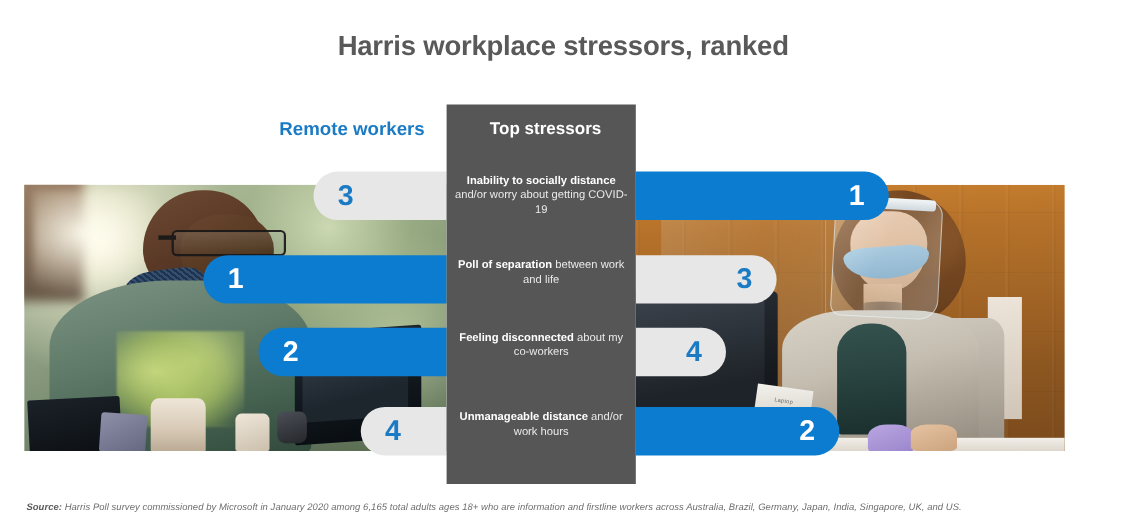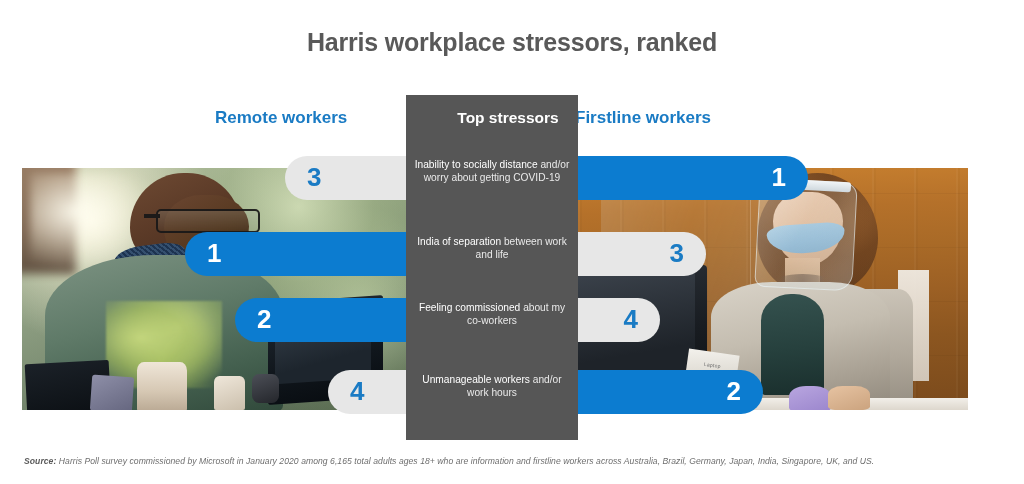--- a/index.html
+++ b/index.html
@@ -16,21 +16,21 @@
     position:absolute; left:0; top:28px; width:1024px;
     text-align:center;
     font-size:25px; font-weight:bold; color:#595959;
     letter-spacing:-0.2px;
   }
 
   
   .col-head {
     position:absolute; top:108px;
     font-size:17px; font-weight:bold; color:#1a7bc4;
-    text-align:left; white-space:nowrap;
+    text-align:center; white-space:nowrap;
   }
   .col-head.left  { left:215px; width:210px; }
   .col-head.right { left:575px; width:210px; }
 
   
   .photo {
     position:absolute; top:168px; height:242px;
     overflow:hidden;
   }
   .photo.left  { left:22px;  width:384px; }
@@ -165,30 +165,30 @@
   .pR-tagw span { font-size:5px; color:#6a6a6a; letter-spacing:.3px; }
   .pR-whitecol { position:absolute; left:82%; top:42%; width:8%; height:46%;
     background:linear-gradient(180deg,rgba(244,242,237,0.9),rgba(222,218,210,0.85)); }
 
   
   .center-panel {
     position:absolute; left:406px; top:95px; width:172px; height:345px;
     background:#565656;
   }
   .panel-title {
-    position:absolute; left:16px; top:14px; width:100%;
+    position:absolute; left:4px; top:14px; width:100%;
     text-align:center; color:#ffffff;
     font-size:15.5px; font-weight:bold;
   }
   .stressor {
     position:absolute; left:6px; width:160px;
     text-align:center; color:#e9e9e9;
     font-size:10.2px; line-height:13.4px;
   }
-  .stressor b { color:#ffffff; font-weight:normal; }
+  .stressor b { color:#ffffff; font-weight:bold; }
 
   
   .bar {
     position:absolute; height:44px;
     display:flex; align-items:center;
     font-size:26px; font-weight:bold;
   }
   .bar.blue { background:#0c7cd0; color:#ffffff; }
   .bar.gray { background:#e7e7e7; color:#1a7bc4; }
   .bar.left  { border-radius:22px 0 0 22px; justify-content:flex-start; padding-left:22px; }
@@ -204,21 +204,20 @@
   .source b { font-weight:bold; color:#5a5a5a; }
 </style>
 </head>
 <body>
 
 <div class="stage">
 
   <div class="title">Harris workplace stressors, ranked</div>
 
   <div class="col-head left">Remote workers</div>
-  <div class="col-head right">Firstline workers</div>
 
   <div class="photo left">
     <div class="pL-bg"></div>
     <div class="pL-winL"></div>
     <div class="pL-glow"></div>
     <div class="pL-head"></div>
     <div class="pL-face"></div>
     <div class="pL-glass"></div>
     <div class="pL-collar"></div>
     <div class="pL-body"></div>
@@ -287,27 +286,27 @@
     <span class="num">2</span>
   </div>
 
   <div class="center-panel">
     <div class="panel-title">Top stressors</div>
 
     <div class="stressor" style="top:63px;">
       <b>Inability to socially distance</b><span> and/or worry about getting COVID-19</span>
     </div>
     <div class="stressor" style="top:140px;">
-      <b>India of separation</b><span> between work and life</span>
+      <b>Poll of separation</b><span> between work and life</span>
     </div>
     <div class="stressor" style="top:206px;">
-      <b>Feeling commissioned</b><span> about my co-workers</span>
+      <b>Feeling disconnected</b><span> about my co-workers</span>
     </div>
     <div class="stressor" style="top:278px;">
-      <b>Unmanageable workers</b><span> and/or work hours</span>
+      <b>Unmanageable distance</b><span> and/or work hours</span>
     </div>
   </div>
 
   <div class="source">
     <b>Source:</b><span> Harris Poll survey commissioned by Microsoft in January 2020 among 6,165 total adults ages 18+ who are information and firstline workers across Australia, Brazil, Germany, Japan, India, Singapore, UK, and US.</span>
   </div>
 
 </div>
 
 </body></html>

